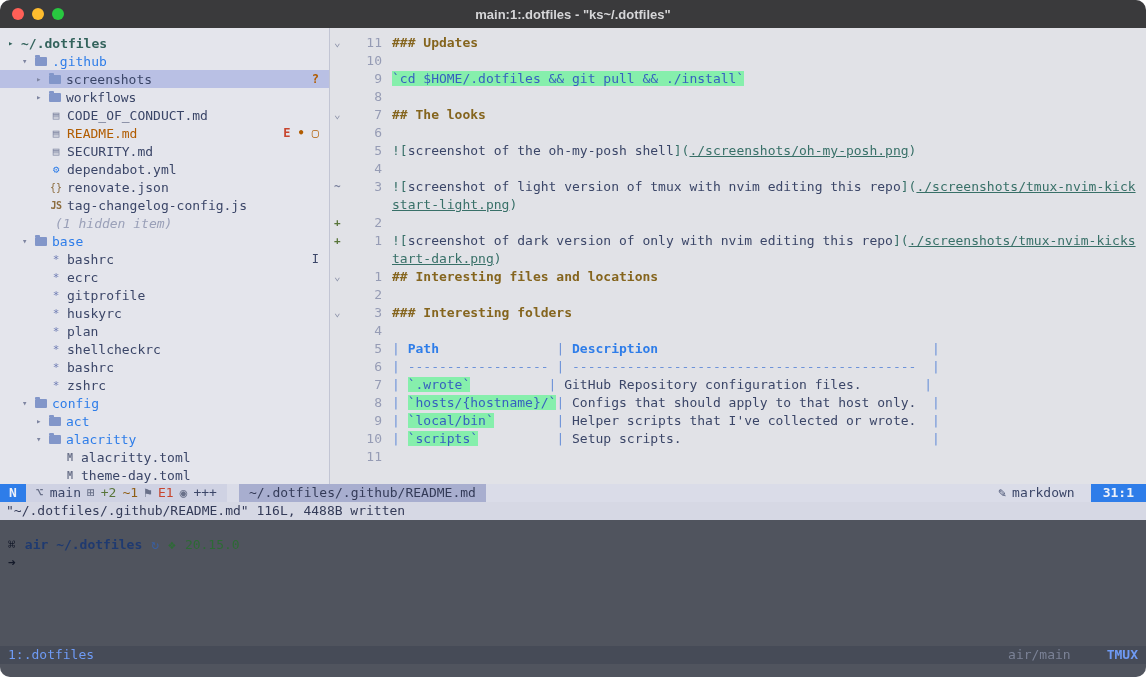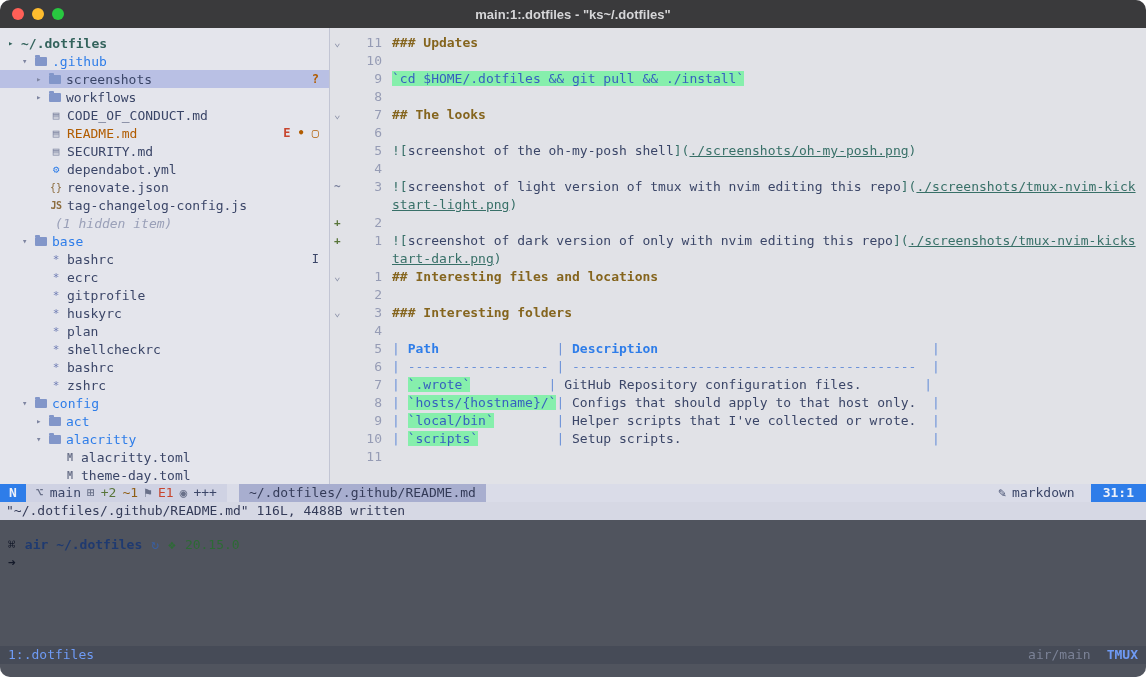--- a/index.html
+++ b/index.html
@@ -89,21 +89,21 @@
   .terminal{flex:1;background:var(--terminal_bg,#50545e);display:flex;flex-direction:column;font-size:13px;overflow:hidden;}
   .prompt{padding:16px 0 0 8px;display:flex;gap:9px;line-height:18px;white-space:pre;}
   .p-os{color:#141a2a;}
   .p-host{color:#1f3a70;font-weight:bold;}
   .p-git{color:#3a5fa0;}
   .p-node{color:#2d6a35;}
   .parrow{padding-left:8px;line-height:18px;color:#141a2a;font-weight:bold;}
   .tspacer{flex:1;}
   .tmuxbar{height:18px;flex:none;background:var(--tmuxbar_bg,#464b57);display:flex;padding:0 8px;line-height:18px;margin-bottom:13px;}
   .tm-left{color:#6f9bf5;}
-  .tm-right{margin-left:auto;display:flex;gap:16px;}
+  .tm-right{margin-left:auto;display:flex;gap:36px;}
   .tm-session{color:#7b8296;}
   .tm-label{color:#6f9bf5;font-weight:bold;}
 </style>
 </head>
 <body>
 
 <div class="window">
 
   <div class="titlebar">
     <div class="lights">

